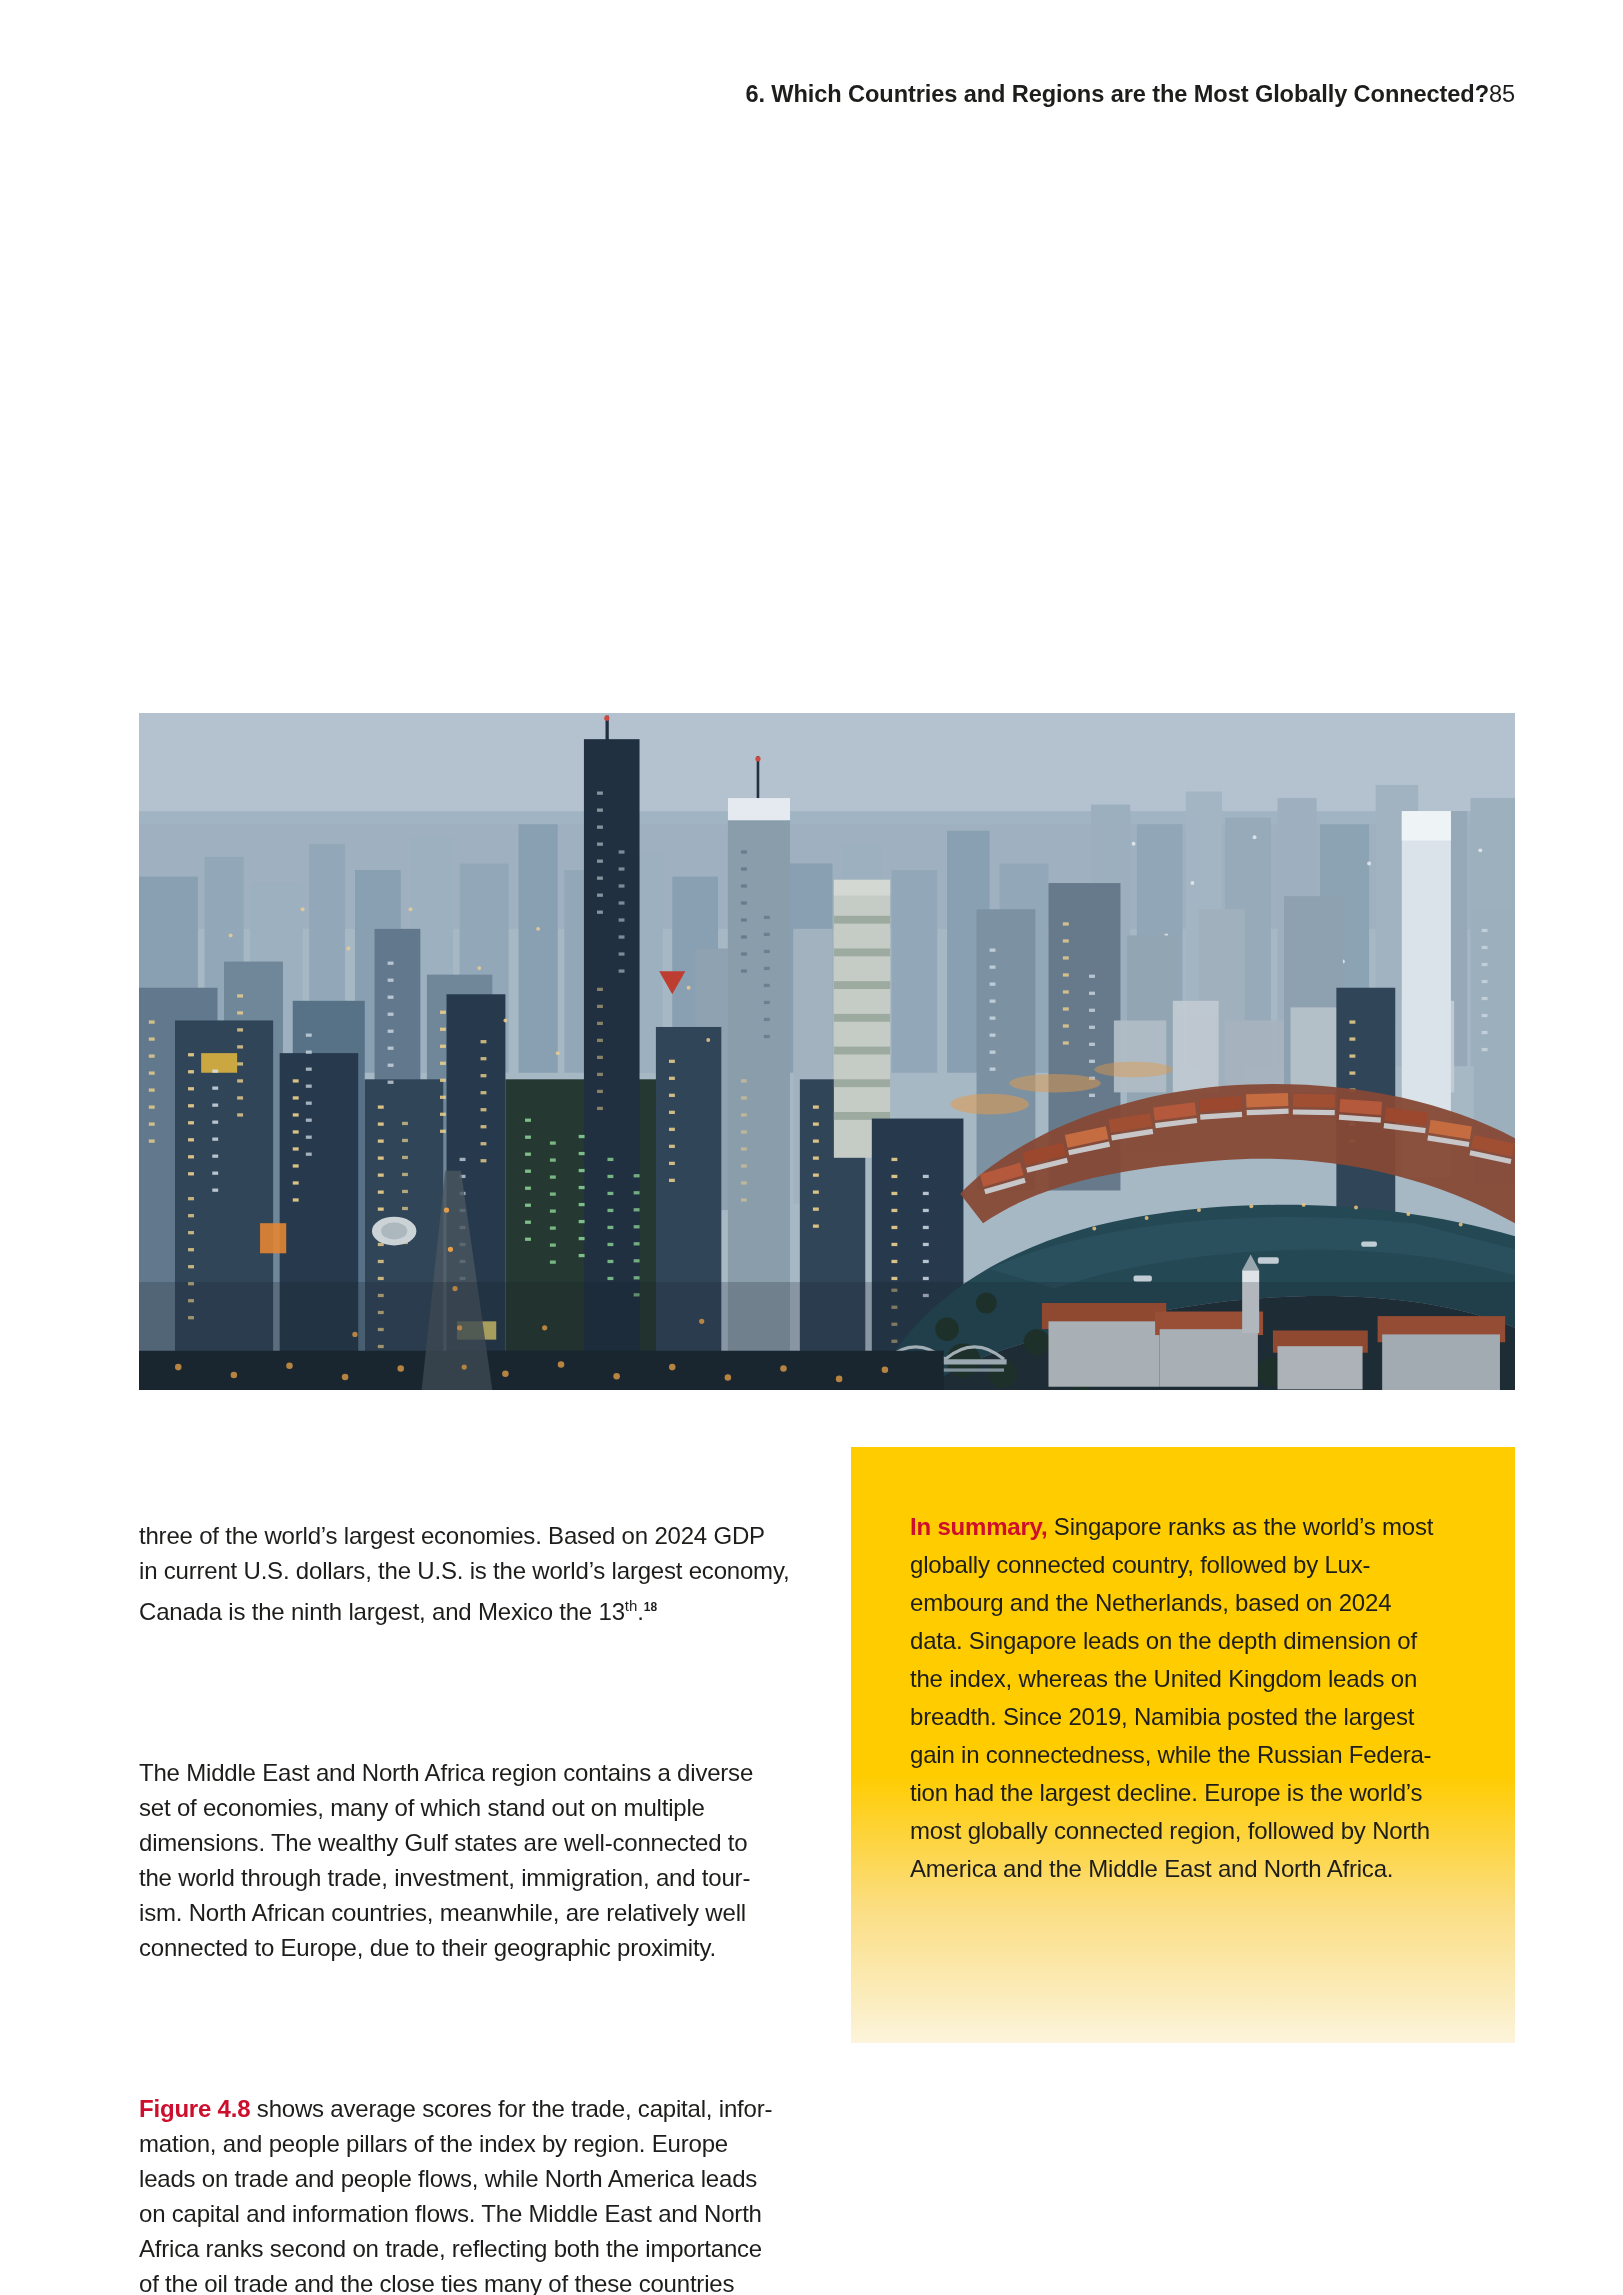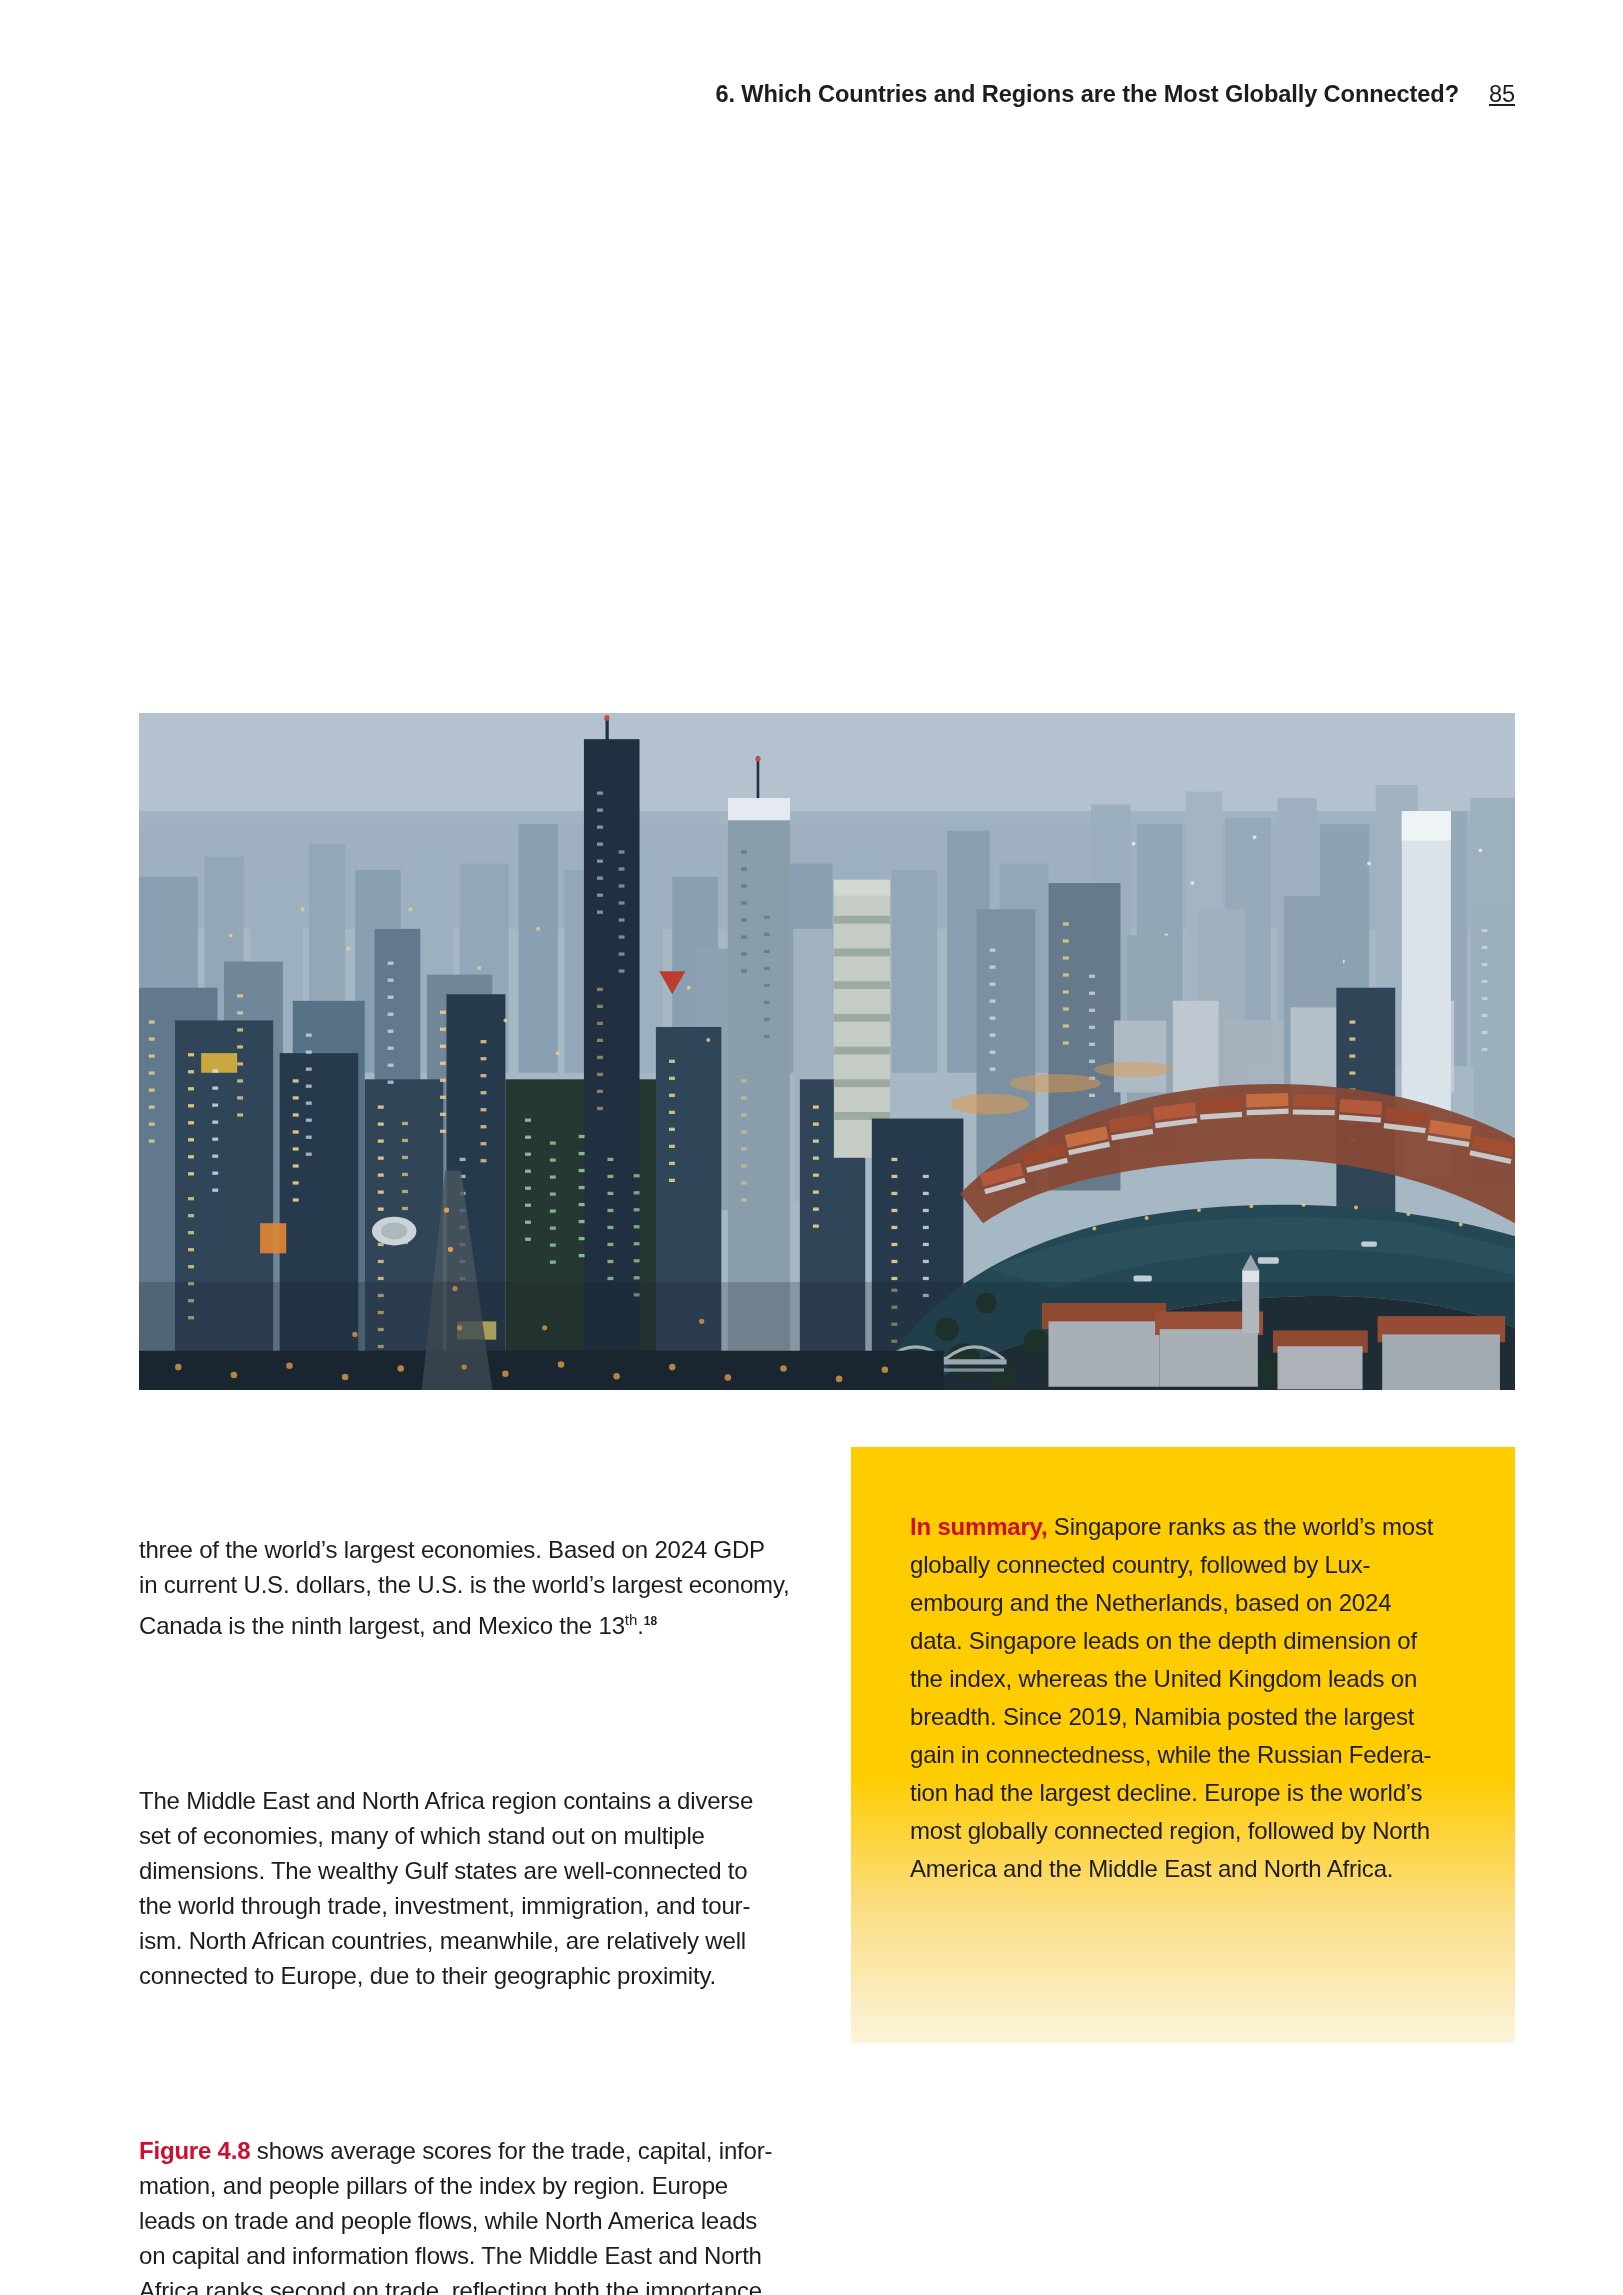--- a/index.html
+++ b/index.html
@@ -4,30 +4,30 @@
 <style>
   html,body{margin:0;padding:0;background:#ffffff;}
   .page{
     position:relative;width:1623px;height:2295px;background:#ffffff;overflow:hidden;
     font-family:"Liberation Sans", sans-serif;color:#1d1d1b;
   }
   .header{
     position:absolute;top:81px;right:108px;font-size:23.6px;letter-spacing:-0.1px;white-space:nowrap;
   }
   .header .title{font-weight:700;}
-  .header .pagenum{font-weight:400;margin-left:30px;text-decoration:underline;}
+  .header .pagenum{font-weight:400;}
   .photo{
     position:absolute;left:139px;top:713px;width:1376px;height:677px;overflow:hidden;background:#a9bac7;
   }
   .photo svg{display:block;width:100%;height:100%;}
   .left-col{
     position:absolute;left:139px;top:1444px;width:684px;
     font-size:24px;line-height:35px;letter-spacing:-0.2px;white-space:pre;
   }
-  .para{margin:18px 0 52px 0;}
+  .para{margin:4px 0 52px 0;}
   .lead-red{color:#CE0E2D;font-weight:700;}
   .sup{font-size:15px;vertical-align:super;letter-spacing:0;}
   .sup-b{font-size:12px;vertical-align:super;font-weight:700;letter-spacing:0;}
   .summary-box{
     position:absolute;left:851px;top:1447px;width:664px;height:596px;box-sizing:border-box;
     padding:61px 33px 0 59px;
     background:linear-gradient(180deg,#FFCC00 0%,#FFCC00 55%,#FBDE86 78%,#FBECBB 92%,#FCF4DC 100%);
     font-size:24px;line-height:38px;letter-spacing:-0.2px;white-space:pre;
   }
 </style>

